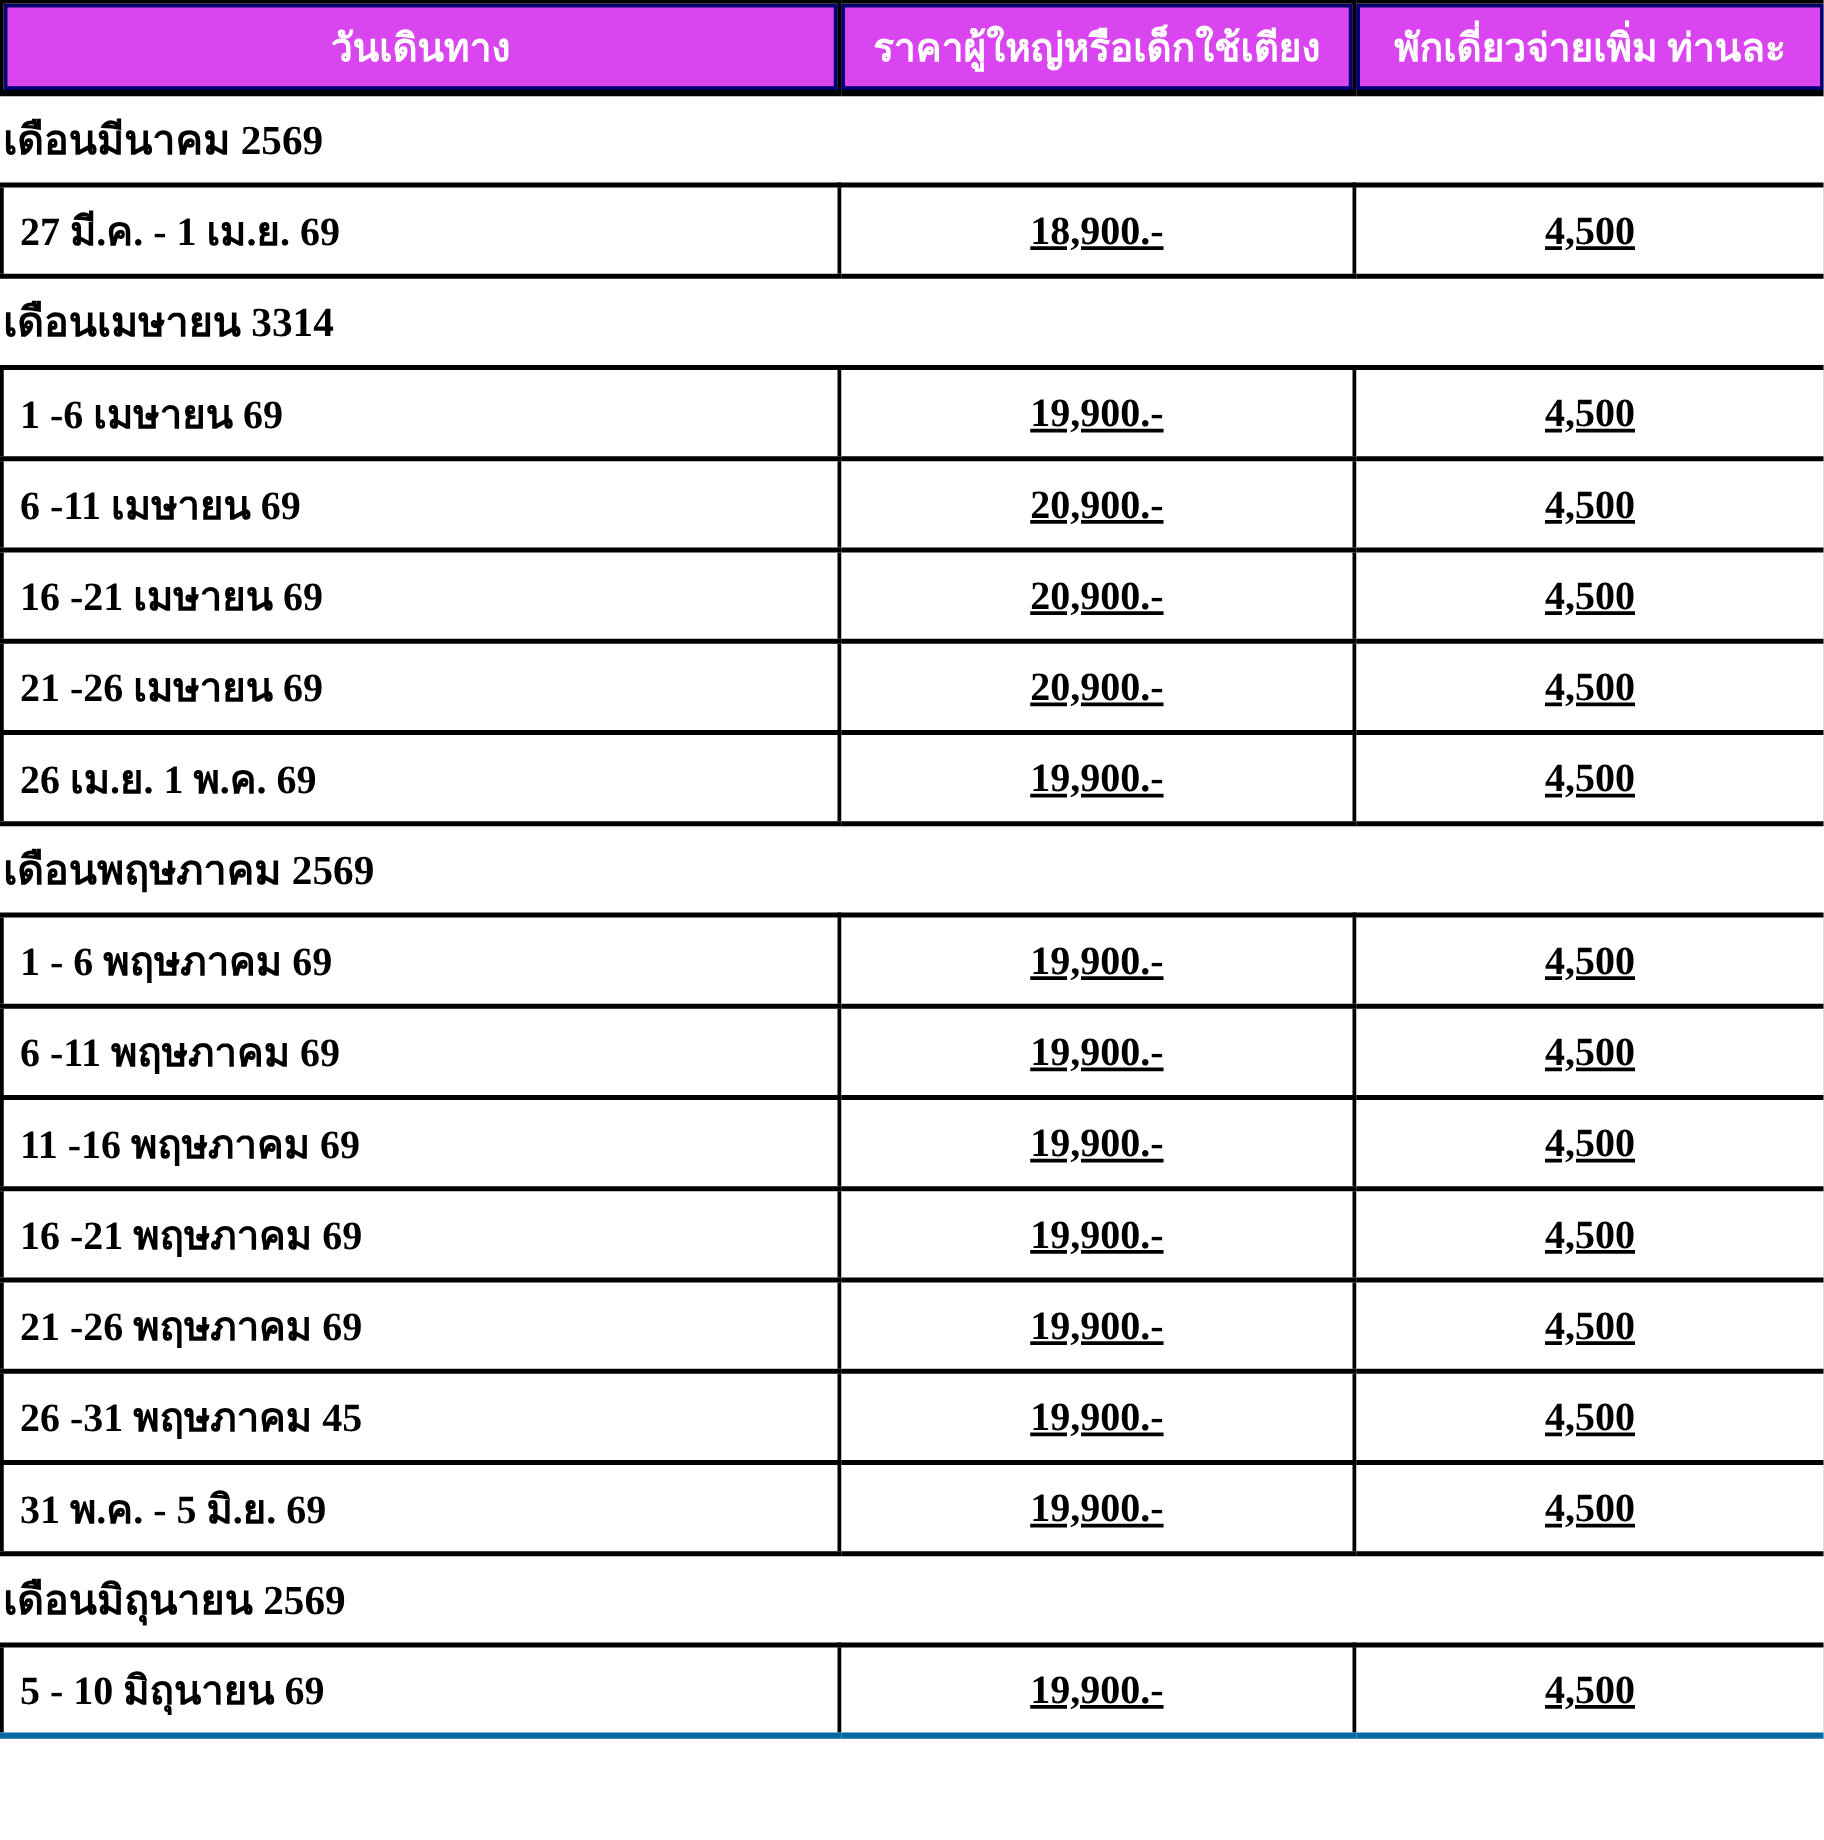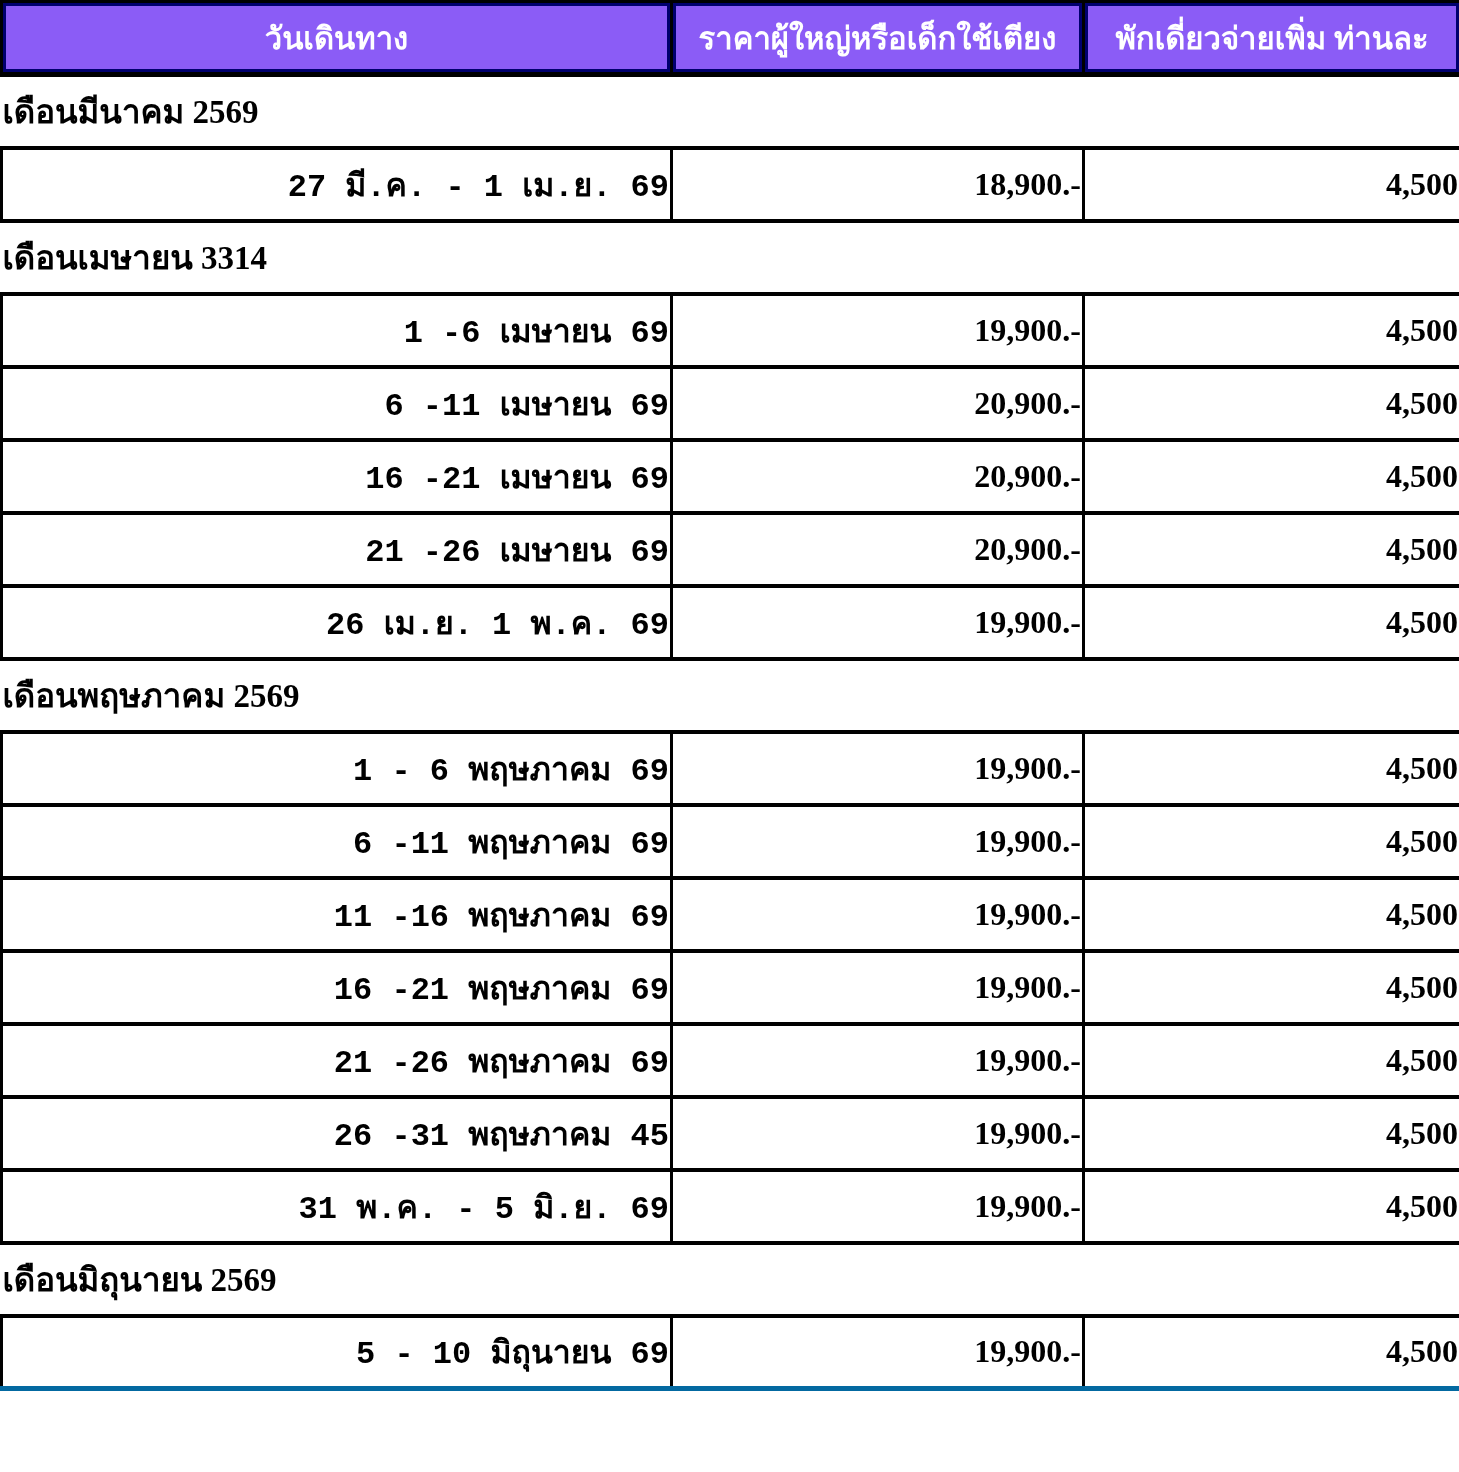--- a/index.html
+++ b/index.html
@@ -30,21 +30,21 @@
     vertical-align: middle;
     font-weight: bold;
     color: #000000;
     background: #ffffff;
     overflow: hidden;
     white-space: nowrap;
   }
 
   
   .price-table th {
-    background: #8b5cf6;
+    background: #d946ef;
     color: #ffffff;
     font-size: 31px;
     text-align: center;
     border-top: 3px solid #000000;
     border-bottom: 5px solid #000000;
     border-left: 3px solid #000000;
     border-right: 3px solid #000000;
     box-shadow: inset 0 0 0 3px #00006e;
   }
 
@@ -59,26 +59,26 @@
 
   
   .price-table tr.data td {
     font-size: 32px;
     border-top: 4px solid #000000;
     border-bottom: 4px solid #000000;
     border-left: 3px solid #000000;
     border-right: 3px solid #000000;
   }
   .price-table tr.data td.date {
-    text-align: right;
+    text-align: left;
     padding-left: 13px;
-    font-family: Liberation Mono, monospace;
   }
   .price-table tr.data td.num {
-    text-align: right;
+    text-align: center;
+    text-decoration: underline;
   }
   .price-table tr:last-child td {
     border-bottom: 5px solid #0369a1;
   }
 </style>
 </head>
 <body>
 
 <div class="page">
   <table class="price-table">

